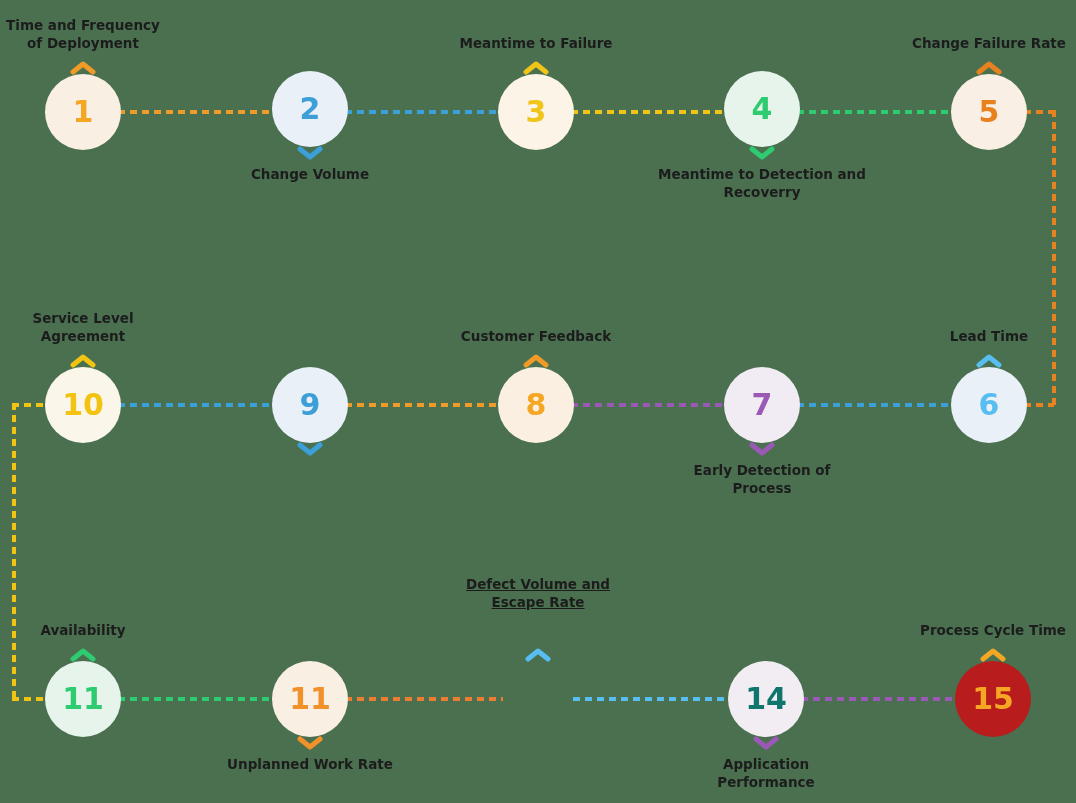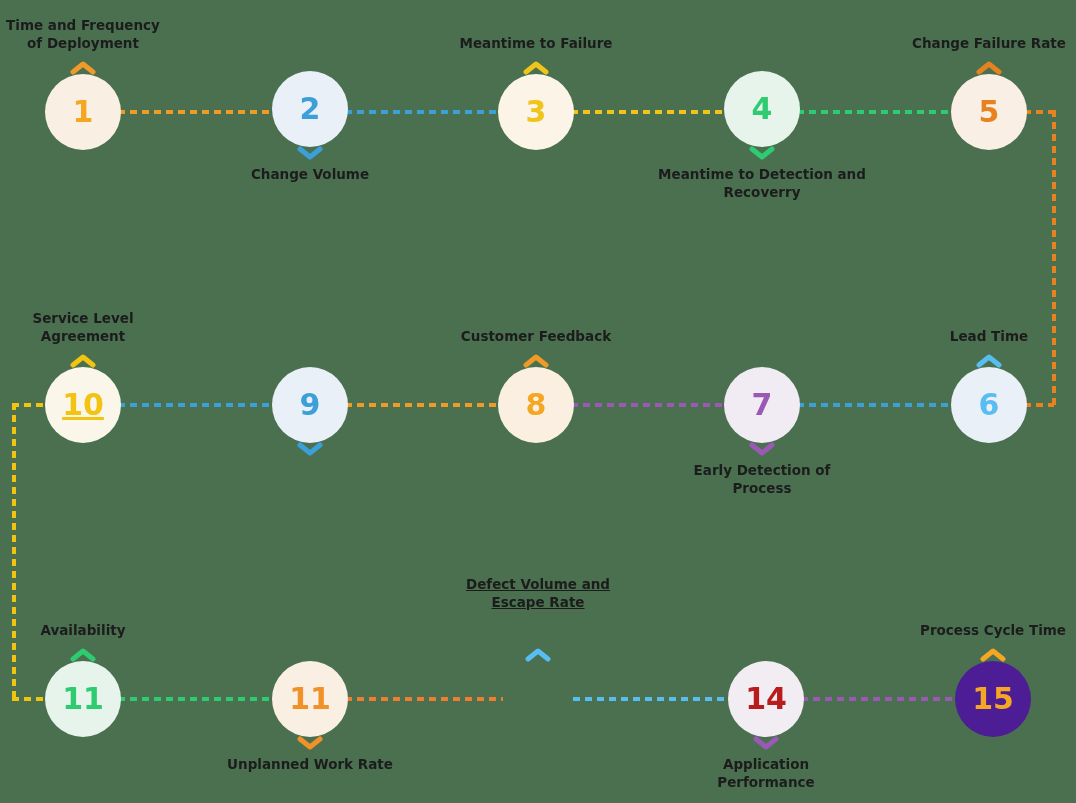--- a/index.html
+++ b/index.html
@@ -150,21 +150,21 @@
     <div class="label" style="left: 421px; top: 327px;">Customer Feedback</div>
     <div class="node" style="left: 272px; top: 367px; background: rgb(233, 240, 248);">
       <span class="num" style="color: rgb(61, 159, 216);">9</span>
     </div>
     <div class="chev" style="left: 297px; top: 442px;">
       <svg viewBox="0 0 26 14" xmlns="http://www.w3.org/2000/svg">
         <path d="M3 3 L13 11 L23 3" fill="none" stroke="#3d9fd8" stroke-width="5" stroke-linecap="round" stroke-linejoin="round"></path>
       </svg>
     </div>
     <div class="node" style="left: 45px; top: 367px; background: rgb(251, 246, 234);">
-      <span class="num" style="color: rgb(242, 196, 17); text-decoration: underline;">10</span>
+      <span class="num" style="color: rgb(242, 196, 17);">10</span>
     </div>
     <div class="chev" style="left: 70px; top: 354px;">
       <svg viewBox="0 0 26 14" xmlns="http://www.w3.org/2000/svg">
         <path d="M3 11 L13 3 L23 11" fill="none" stroke="#f2c411" stroke-width="5" stroke-linecap="round" stroke-linejoin="round"></path>
       </svg>
     </div>
     <div class="label" style="left: -32px; top: 309px;">Service  Level
 Agreement</div>
     <div class="node" style="left: 45px; top: 661px; background: rgb(231, 244, 236);">
       <span class="num" style="color: rgb(46, 203, 113);">11</span>
@@ -185,30 +185,30 @@
     </div>
     <div class="label" style="left: 195px; top: 755px;">Unplanned Work Rate</div>
     <div class="chev" style="left: 525px; top: 648px;">
       <svg viewBox="0 0 26 14" xmlns="http://www.w3.org/2000/svg">
         <path d="M3 11 L13 3 L23 11" fill="none" stroke="#58bdf0" stroke-width="5" stroke-linecap="round" stroke-linejoin="round"></path>
       </svg>
     </div>
     <div class="label" style="left: 423px; top: 575px; text-decoration: underline;">Defect Volume and
 Escape Rate</div>
     <div class="node" style="left: 728px; top: 661px; background: rgb(242, 236, 243);">
-      <span class="num" style="color: #b91c1c;">14</span>
+      <span class="num" style="color: #0f766e;">14</span>
     </div>
     <div class="chev" style="left: 753px; top: 736px;">
       <svg viewBox="0 0 26 14" xmlns="http://www.w3.org/2000/svg">
         <path d="M3 3 L13 11 L23 3" fill="none" stroke="#9b59b6" stroke-width="5" stroke-linecap="round" stroke-linejoin="round"></path>
       </svg>
     </div>
     <div class="label" style="left: 651px; top: 755px;">Application
 Performance</div>
-    <div class="node" style="left: 955px; top: 661px; background: #4c1d95;">
+    <div class="node" style="left: 955px; top: 661px; background: #b91c1c;">
       <span class="num" style="color: rgb(245, 166, 35);">15</span>
     </div>
     <div class="chev" style="left: 980px; top: 648px;">
       <svg viewBox="0 0 26 14" xmlns="http://www.w3.org/2000/svg">
         <path d="M3 11 L13 3 L23 11" fill="none" stroke="#f5a623" stroke-width="5" stroke-linecap="round" stroke-linejoin="round"></path>
       </svg>
     </div>
     <div class="label" style="left: 878px; top: 621px;">Process Cycle Time</div>
   </div>
 

